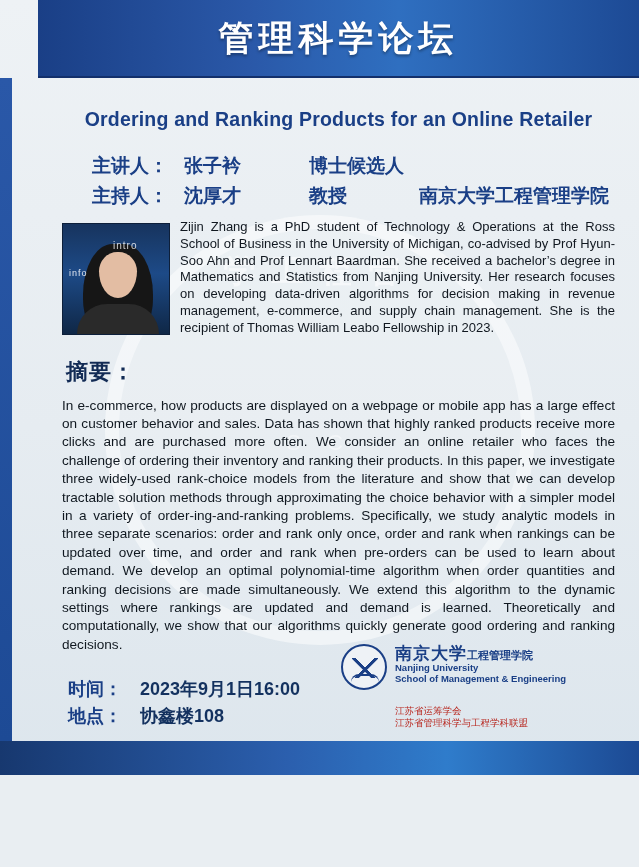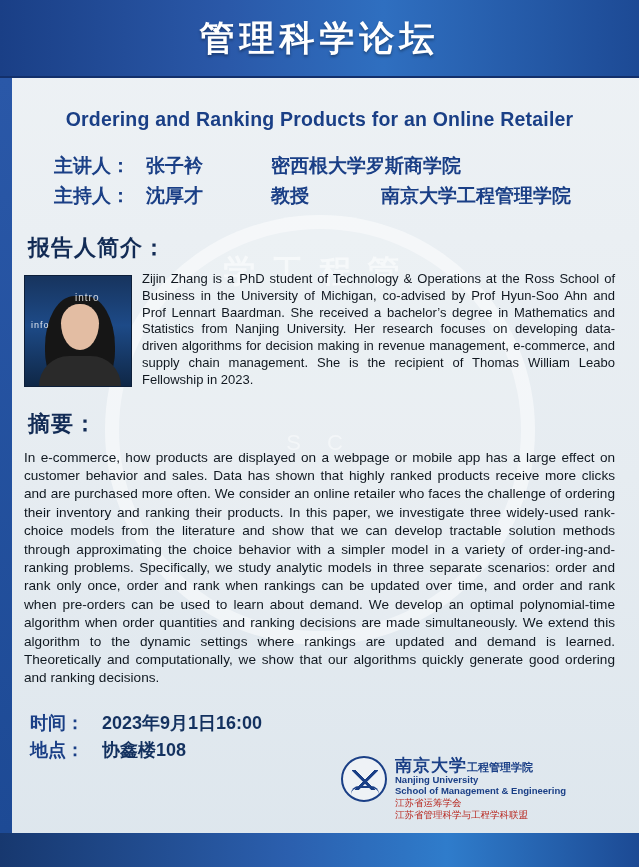--- a/index.html
+++ b/index.html
@@ -4,23 +4,24 @@
 <style>
   * { box-sizing: border-box; margin: 0; padding: 0; }
   html, body {
     width: 639px; height: 867px;
     font-family: "Liberation Sans", sans-serif;
     background: #e9eef2;
     overflow: hidden;
   }
   .poster {
     position: relative;
-    width: 639px; height: 867px;
+    width: 639px; height: 775px;
     background: linear-gradient(180deg, #eef2f5 0%, #e6ecf1 55%, #dde6ed 100%);
     overflow: hidden;
+    padding-left: 38px;
   }
 
   
   .header {
     position: relative;
     height: 78px;
     background: linear-gradient(90deg, #1a3f86 0%, #2a58a8 35%, #2f6fc0 60%, #1d4a95 100%);
     display: flex; align-items: center; justify-content: center;
     border-bottom: 2px solid #13306b;
   }
@@ -213,21 +214,21 @@
     border-top: 2px solid #1a3f86;
     border-radius: 14px 14px 0 0;
   }
   .logo-txt { line-height: 1.15; }
   .logo-cn {
     font-size: 17px; font-weight: bold; color: #1a3f86; letter-spacing: 1px;
   }
   .logo-cn small { font-size: 11px; letter-spacing: 0; }
   .logo-en1 { font-size: 9.5px; color: #1a3f86; font-weight: bold; }
   .logo-en2 { font-size: 9.5px; color: #1a3f86; font-weight: bold; }
-  .logo-sub { margin-top: 0; font-size: 9.5px; color: #b8271f; line-height: 12px; }
+  .logo-sub { margin-top: 20px; font-size: 9.5px; color: #b8271f; line-height: 12px; }
 
   
   .bottom-bar {
     position: absolute;
     left: 0; bottom: 0;
     width: 100%; height: 34px;
     background: linear-gradient(90deg, #17386f 0%, #2b5fae 45%, #2f7ccb 70%, #1c4a94 100%);
   }
   .left-edge {
     position: absolute; left: 0; top: 78px; bottom: 34px;
@@ -251,31 +252,30 @@
   <div class="watermark-text2">S C</div>
 
   <div class="content">
 
     <div class="talk-title">Ordering and Ranking Products for an Online Retailer</div>
 
     <div class="people">
       <div class="row">
         <span class="lbl">主讲人：</span>
         <span class="name">张子衿</span>
-        <span class="org">密西根大学罗斯商学院</span>
+        <span class="role">博士候选人</span>
       </div>
       <div class="row">
         <span class="lbl">主持人：</span>
         <span class="name">沈厚才</span>
         <span class="role">教授</span>
         <span class="org">南京大学工程管理学院</span>
       </div>
     </div>
 
-    <div class="section-head">报告人简介：</div>
 
     <div class="bio-block">
       <div class="photo">
         <div class="hair"></div>
         <div class="face"></div>
         <div class="body"></div>
         <div class="tag">info</div>
         <div class="tag2">intro</div>
       </div>
       <div class="bio-text">Zijin Zhang is a PhD student of Technology &amp; Operations at the Ross School of Business in the University of Michigan, co-advised by Prof Hyun-Soo Ahn and Prof Lennart Baardman. She received a bachelor’s degree in Mathematics and Statistics from Nanjing University. Her research focuses on developing data-driven algorithms for decision making in revenue management, e-commerce, and supply chain management. She is the recipient of Thomas William Leabo Fellowship in 2023.</div>

